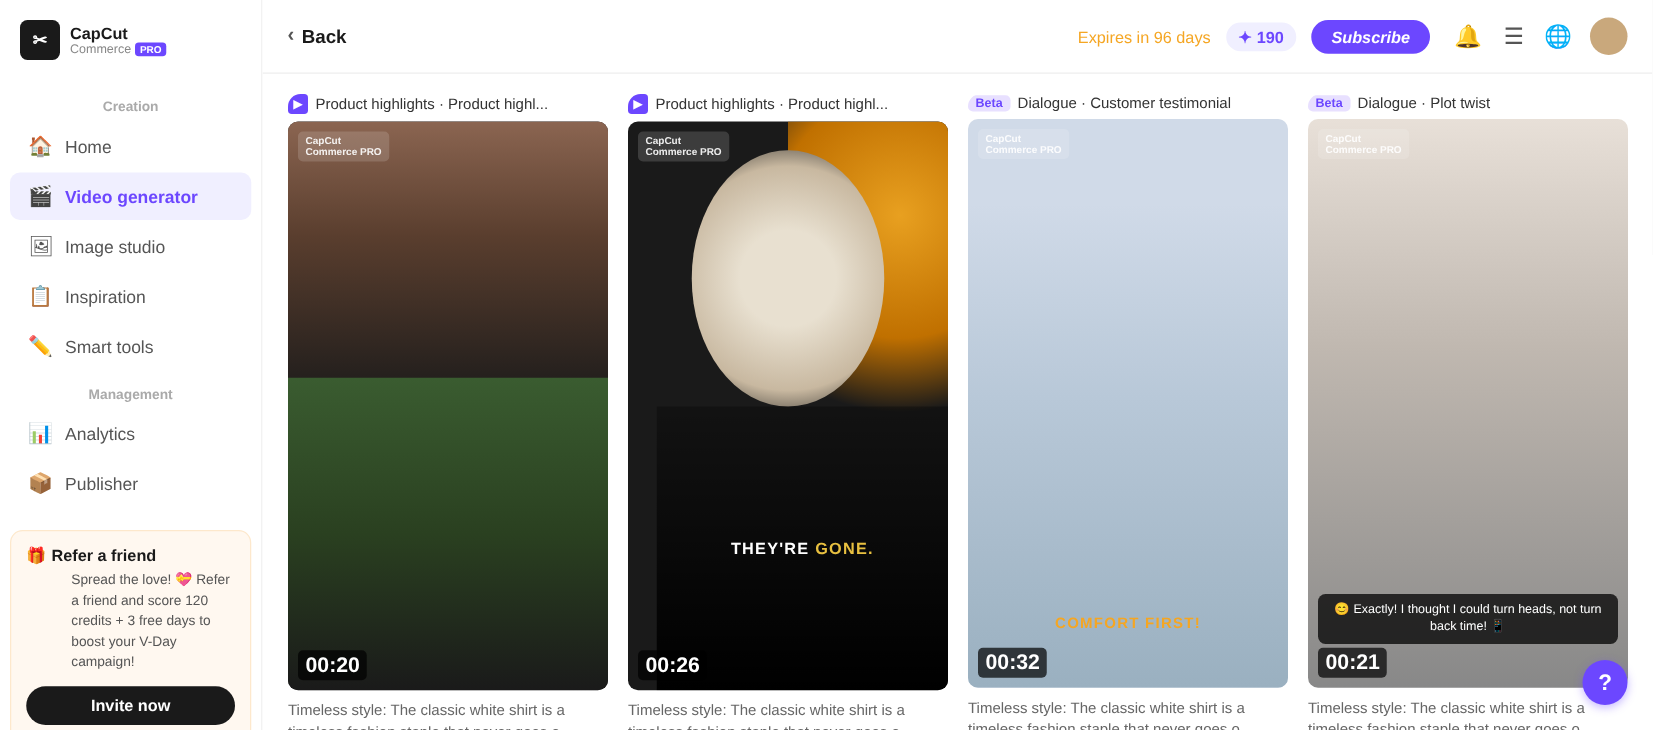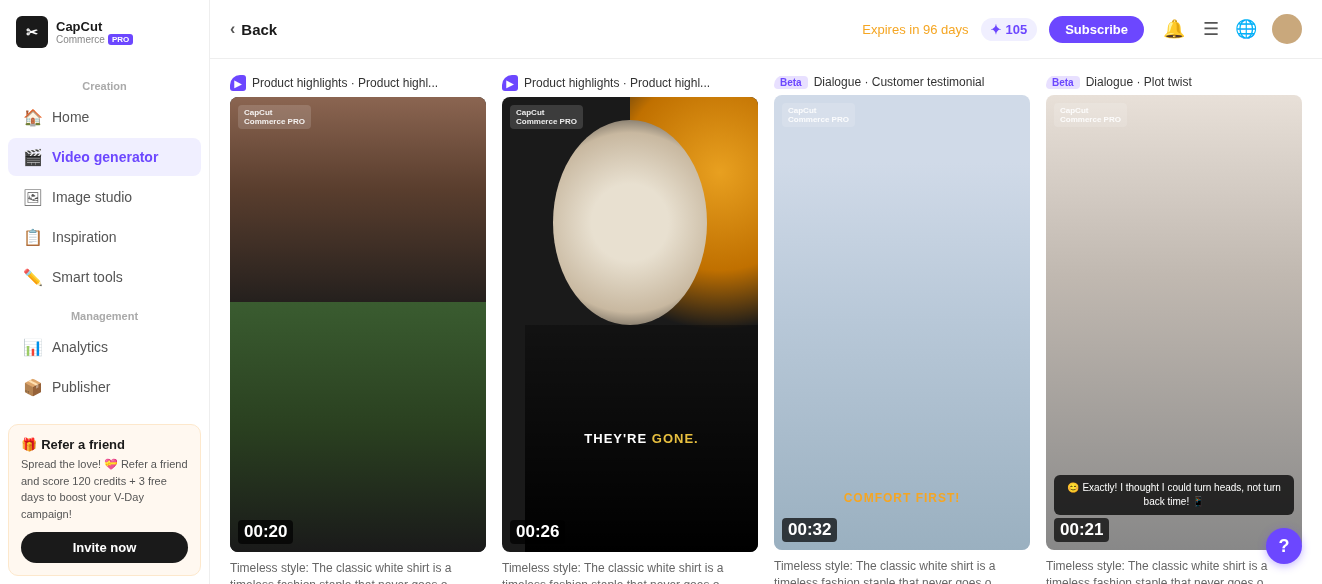--- a/index.html
+++ b/index.html
@@ -111,20 +111,21 @@
       margin-bottom: 4px;
       display: flex;
       align-items: center;
       gap: 4px;
     }
     .refer-desc {
       font-size: 11px;
       color: #555;
       line-height: 1.5;
       margin-bottom: 10px;
+      margin-left: 36px;
     }
     .invite-btn {
       width: 100%;
       background: #1a1a1a;
       color: white;
       border: none;
       border-radius: 20px;
       padding: 8px;
       font-size: 13px;
       font-weight: 600;
@@ -181,20 +182,21 @@
     }
     .subscribe-btn {
       background: #6c47ff;
       color: white;
       border: none;
       border-radius: 20px;
       padding: 6px 16px;
       font-size: 13px;
       font-weight: 600;
       cursor: pointer;
+      font-style: italic;
     }
     .topbar-icons {
       display: flex;
       align-items: center;
       gap: 14px;
       margin-left: 8px;
     }
     .topbar-icon {
       width: 22px;
       height: 22px;
@@ -495,21 +497,21 @@
 <main class="main">
   <header class="topbar">
     <div class="back-btn">
       <span class="back-arrow">‹</span>
       <span>Back</span>
     </div>
     <div class="topbar-spacer"></div>
     <span class="expires-text">Expires in 96 days</span>
     <div class="credits-pill">
       <span>✦</span>
-      <span>105</span>
+      <span>190</span>
     </div>
     <button class="subscribe-btn">Subscribe</button>
     <div class="topbar-icons">
       <div class="topbar-icon">🔔</div>
       <div class="topbar-icon">☰</div>
       <div class="topbar-icon">🌐</div>
       <div class="avatar"></div>
     </div>
   </header>
 

